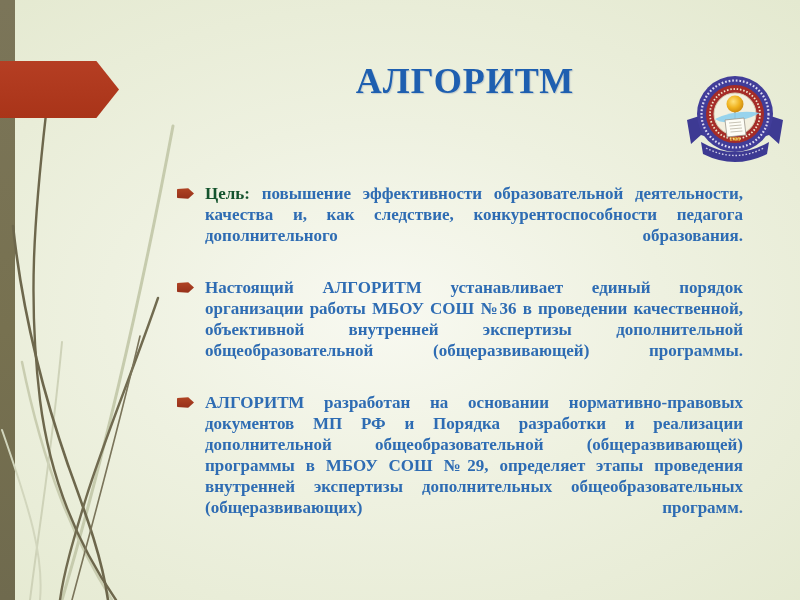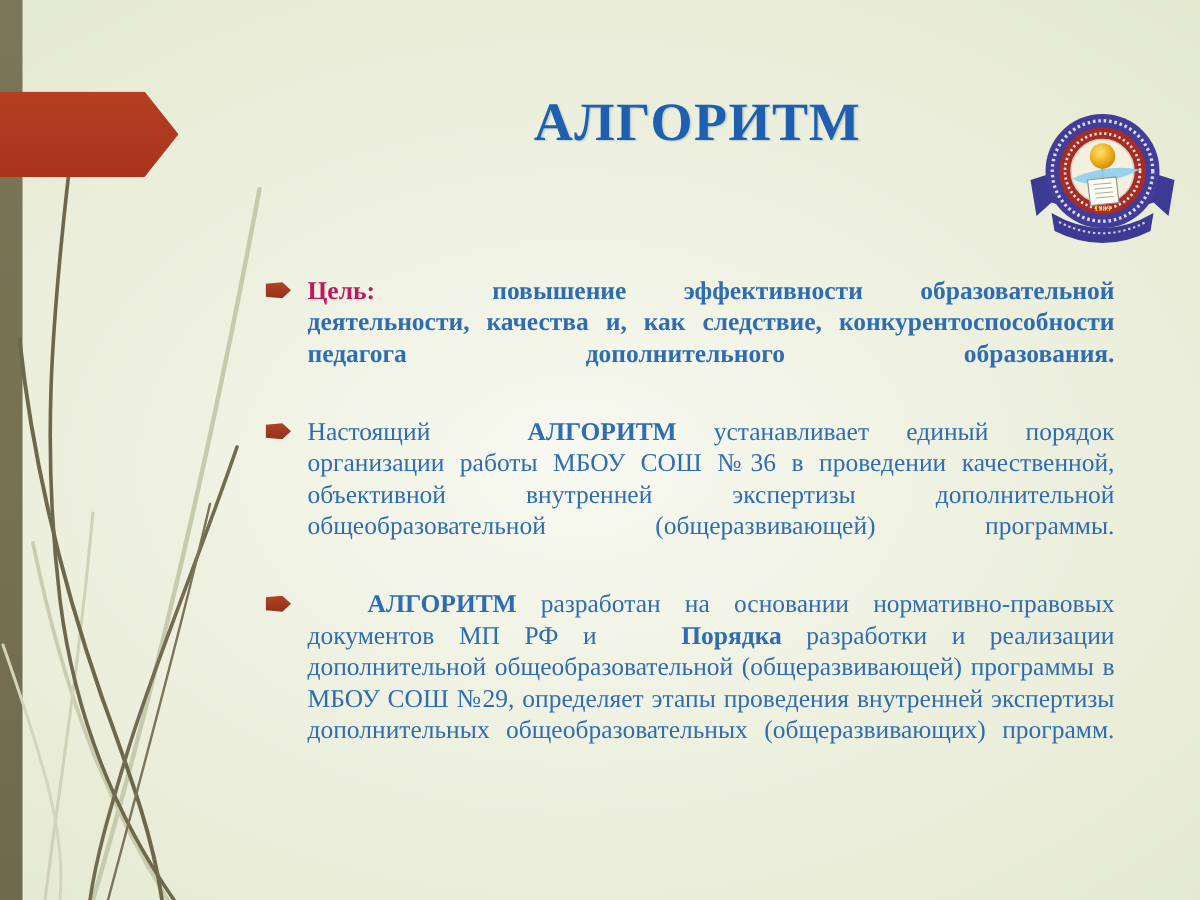--- a/index.html
+++ b/index.html
@@ -31,23 +31,23 @@
     position:relative;margin:0 0 10px 0;
     text-align:justify;font-size:17px;line-height:21px;color:#2e6cb3;
   }
   ul.bullets li::after{content:"";display:inline-block;width:100%;}
   .marker{
     position:absolute;left:-28px;top:5px;width:17px;height:11px;
     background:linear-gradient(180deg,#b04424,#96301a);
     clip-path:polygon(0 10%,66% 2%,100% 50%,66% 98%,0 90%);
     border-radius:2px;
   }
-  .run.normal{font-weight:normal;}
-  .run.bold{font-weight:bold;margin-left:40px;}
-  .run.em-red{font-weight:bold;color:#be185d;}
+  .run.normal{font-weight:bold;}
+  .run.bold{font-weight:bold;}
+  .run.em-red{font-weight:bold;color:#14532d;}
 </style>
 </head>
 <body>
 
 <div class="side-stripe"></div>
 
 <svg class="decor" viewBox="0 0 800 600" aria-hidden="true">
   <g fill="none" stroke-linecap="round">
     <path d="M173,126 C148,260 112,430 62,600" stroke="#c6cbad" stroke-width="3"></path>
     <path d="M22,362 C44,470 74,540 112,600" stroke="#c9cdb0" stroke-width="2.5"></path>

